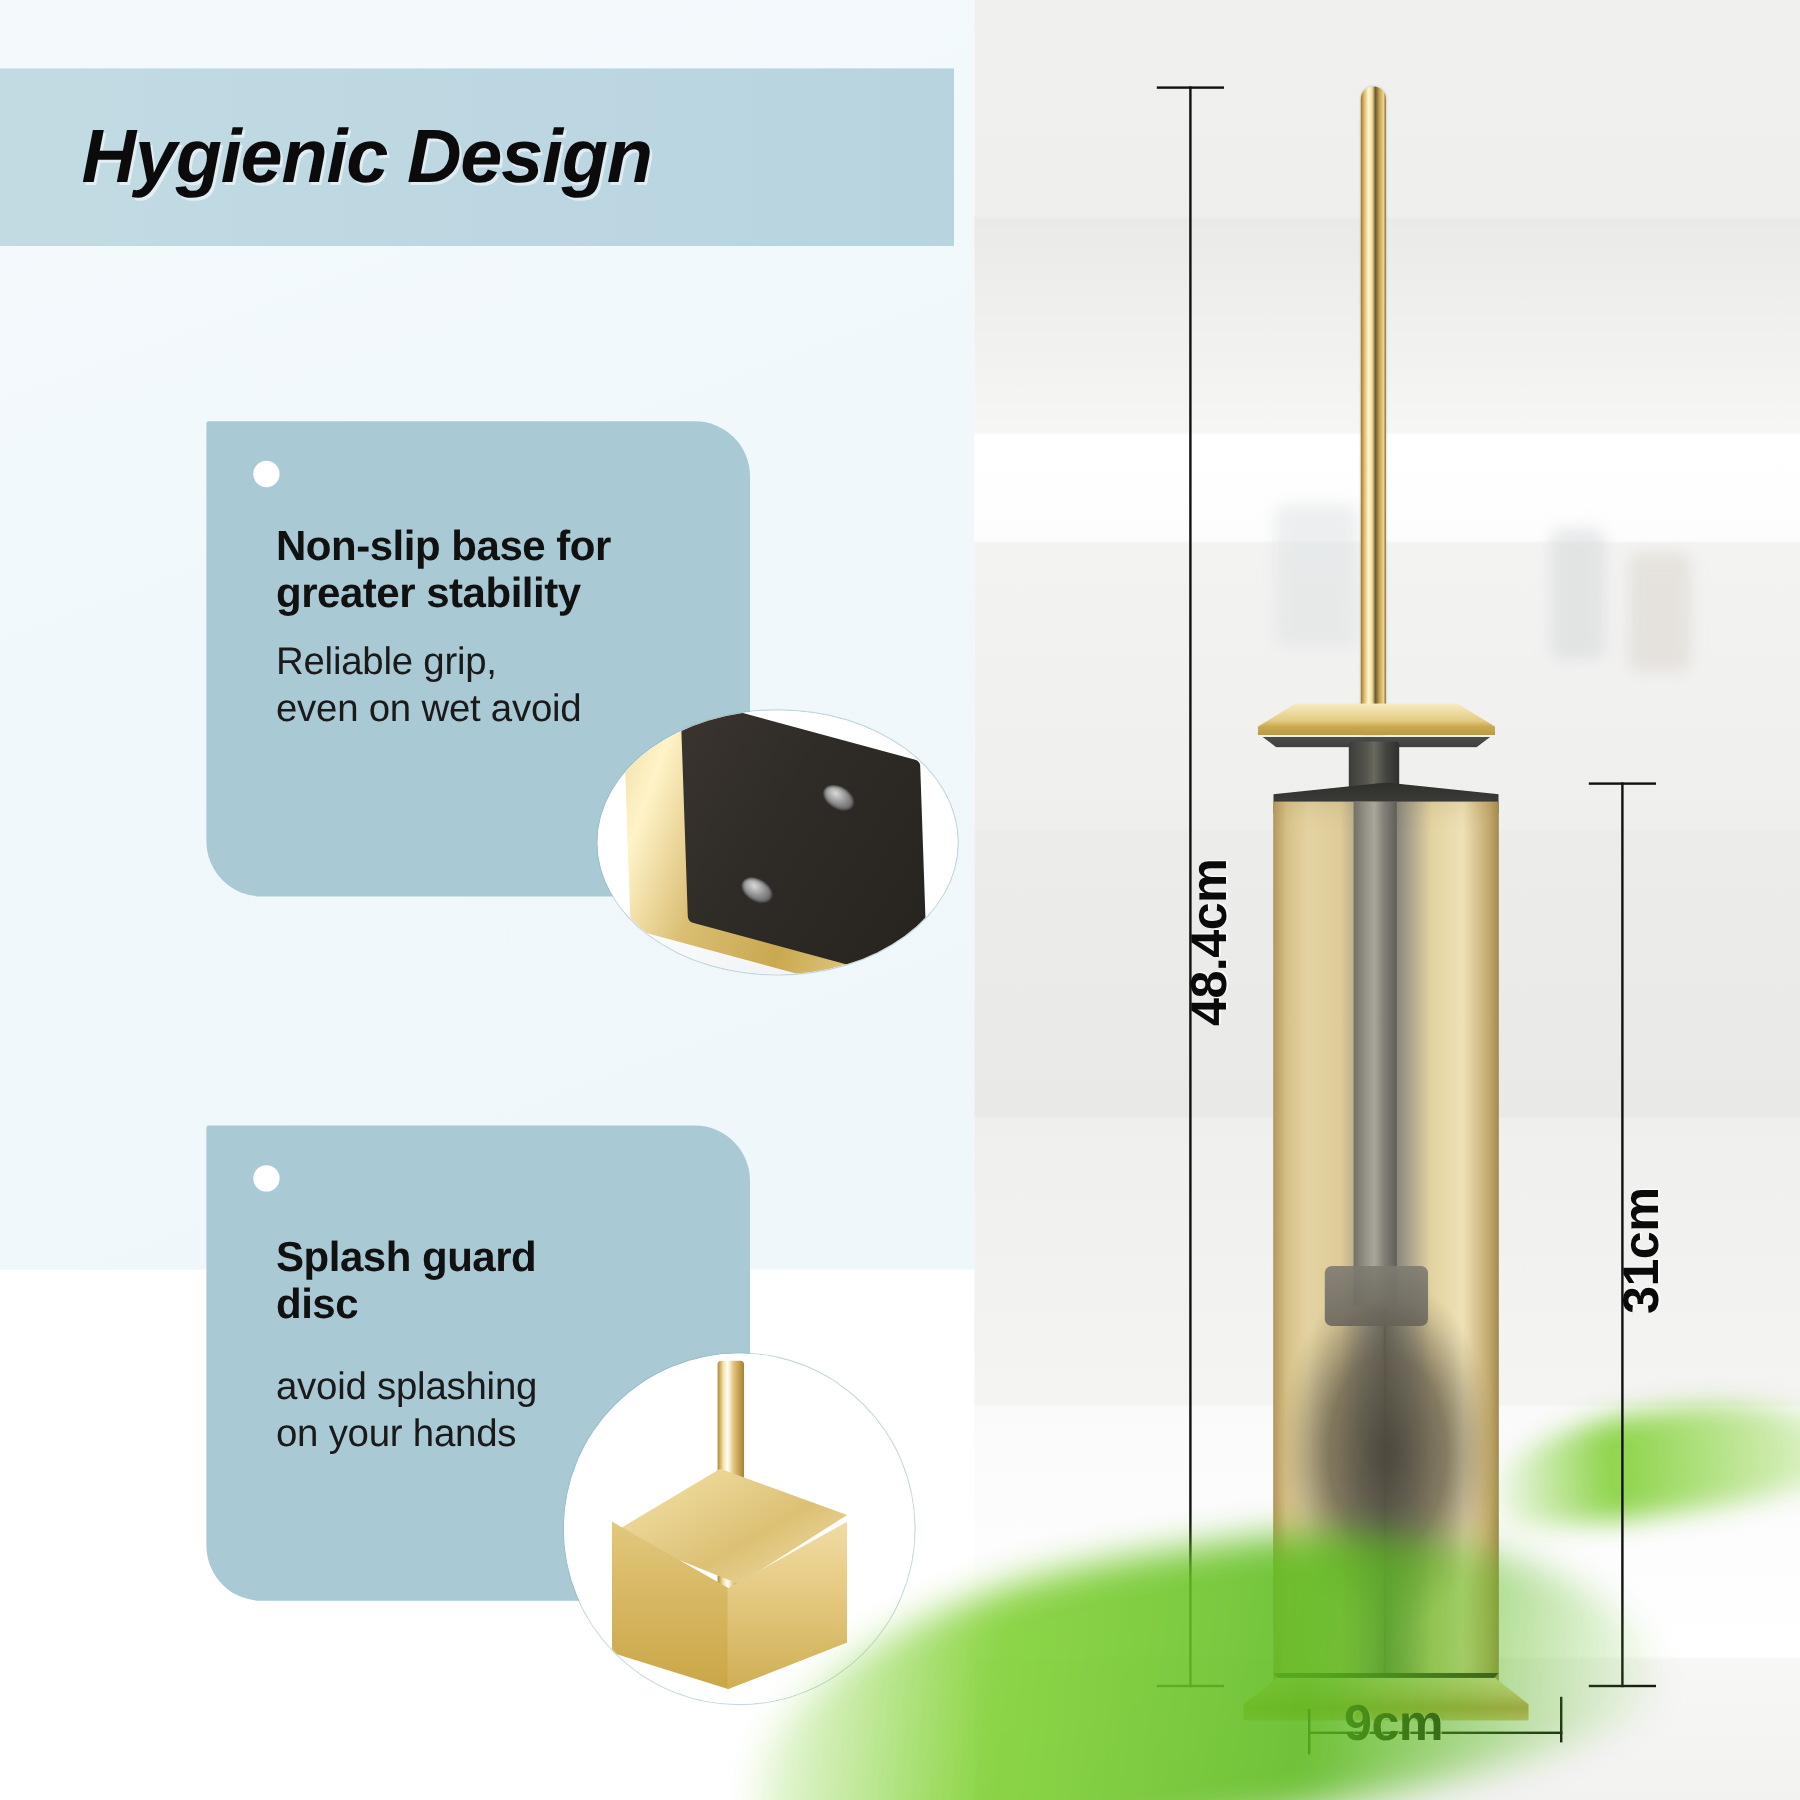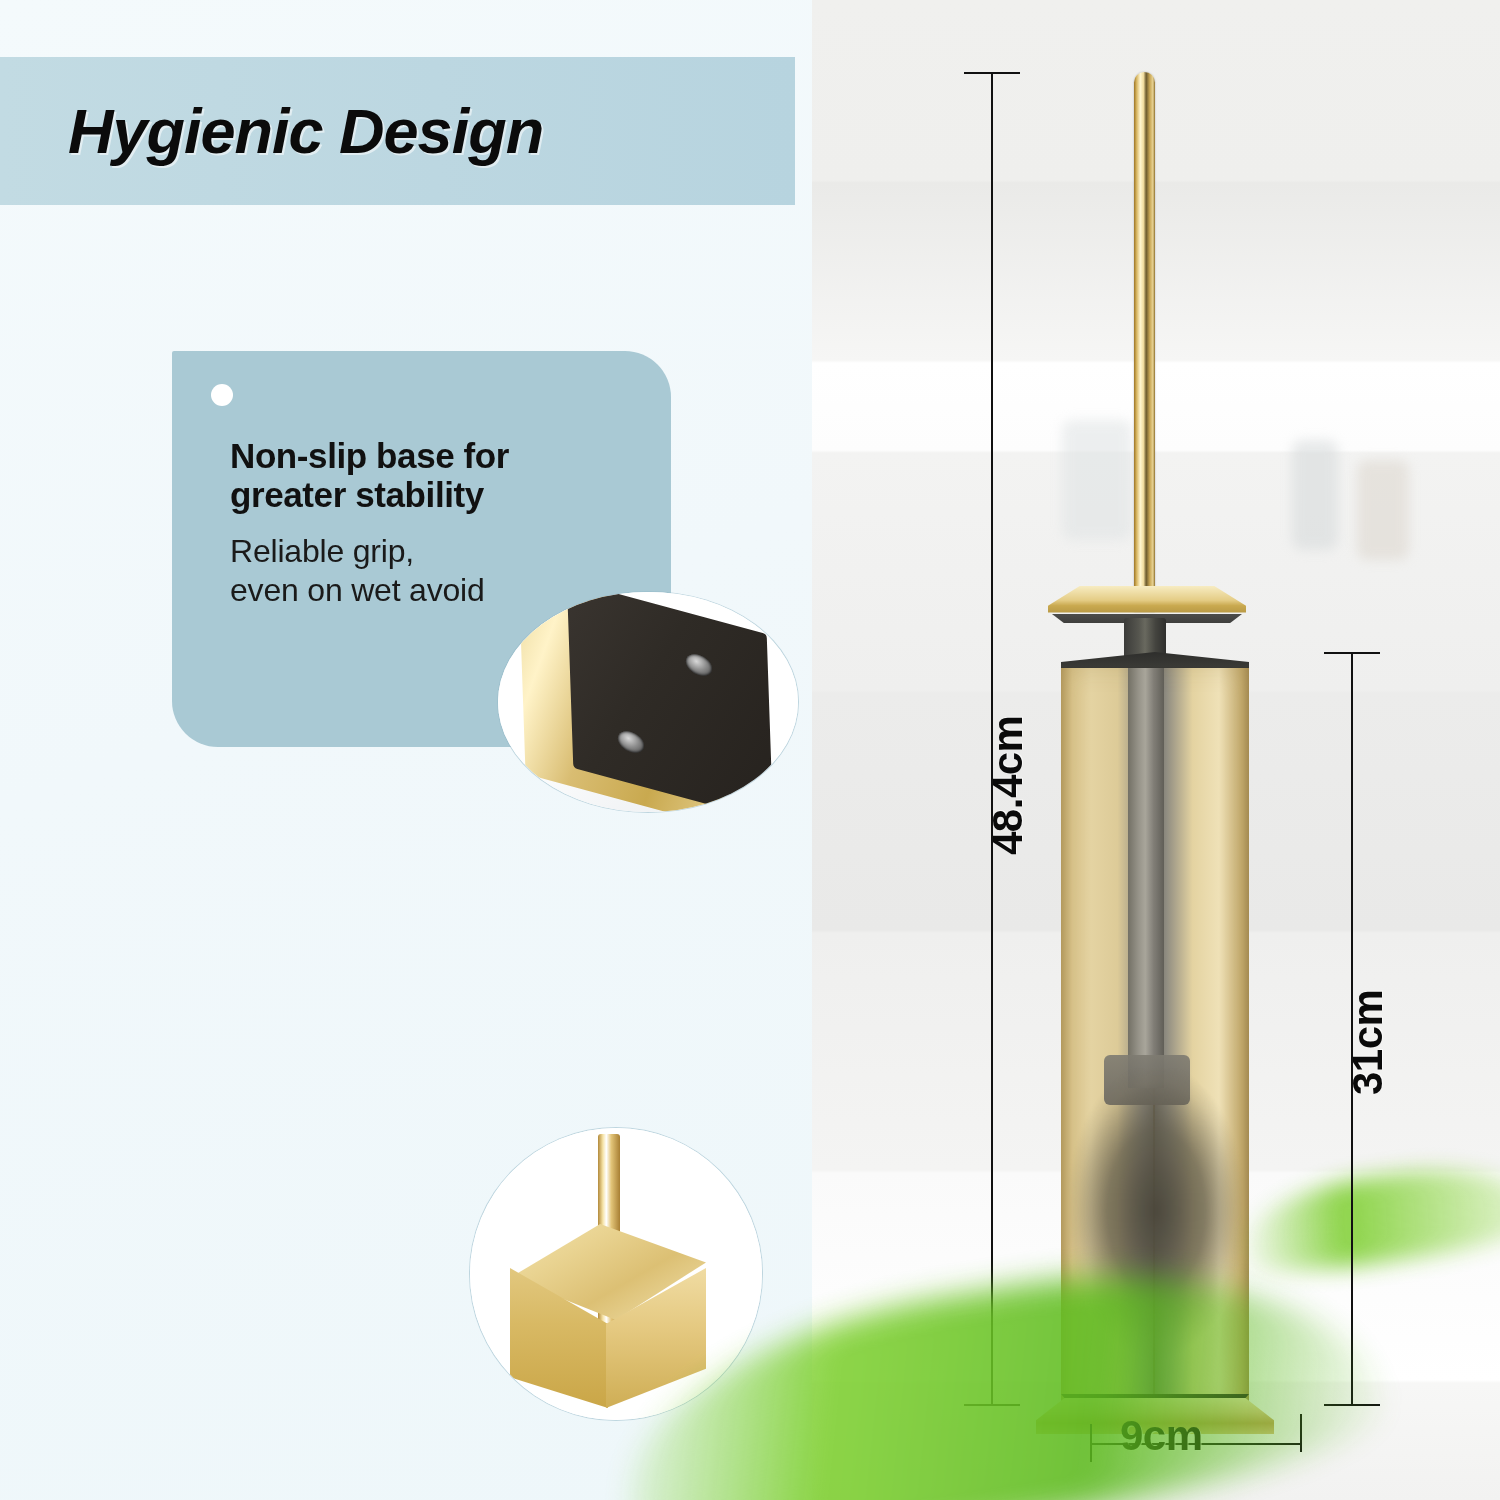--- a/index.html
+++ b/index.html
@@ -5,40 +5,39 @@
   html,body{margin:0;padding:0;}
   body{
     width:1500px;height:1500px;overflow:hidden;
     font-family:"Liberation Sans", sans-serif;
     background:#ffffff;
   }
   .stage{position:relative;width:1500px;height:1500px;overflow:hidden;}
 
   
   .left-panel{
-    position:absolute;left:0;top:0;width:812px;height:1500px;
+    position:absolute;left:0;top:0;width:812px;height:1058px;
     background:linear-gradient(160deg,#f4fafc 0%,#f1f8fb 45%,#eef7fa 100%);
   }
   .title-banner{
     position:absolute;left:0;top:57px;width:795px;height:148px;
     background:linear-gradient(90deg,#c2dbe3 0%,#bcd7e1 55%,#b7d4df 100%);
     display:flex;align-items:center;
   }
   .title-text{
     font-size:63px;font-weight:bold;font-style:italic;color:#0b0b0b;
     letter-spacing:-1px;padding-left:68px;
     text-shadow:2px 2px 0 rgba(255,255,255,.55);
     white-space:nowrap;
   }
 
   
   .card{
     position:absolute;
     background:#a9c9d4;
-    padding-left:46px;
   }
   .card-1{left:172px;top:351px;width:453px;height:396px;
     border-radius:2px 46px 46px 46px;}
   .card-2{left:172px;top:938px;width:453px;height:396px;
     border-radius:2px 46px 46px 46px;}
   .card-dot{
     position:absolute;left:39px;top:33px;width:22px;height:22px;
     border-radius:50%;background:#ffffff;
   }
   .card-body{position:absolute;left:58px;top:85px;right:18px;}
@@ -253,20 +252,29 @@
 
     <div class="detail detail-1">
       <div class="d1-inner">
         <div class="base-gold"></div>
         <div class="base-pad"></div>
         <div class="screw screw-a"></div>
         <div class="screw screw-b"></div>
       </div>
     </div>
 
+    <div class="card card-2">
+      <div class="card-dot"></div>
+      <div class="card-body">
+        <div class="card-head">Splash guard
+disc</div>
+        <div class="card-sub">avoid splashing
+on your hands</div>
+      </div>
+    </div>
 
     <div class="detail detail-2">
       <div class="d2-inner">
         <div class="sg-rod"></div>
         <div class="sg-top"></div>
         <div class="sg-front-l"></div>
         <div class="sg-front-r"></div>
       </div>
     </div>
 

